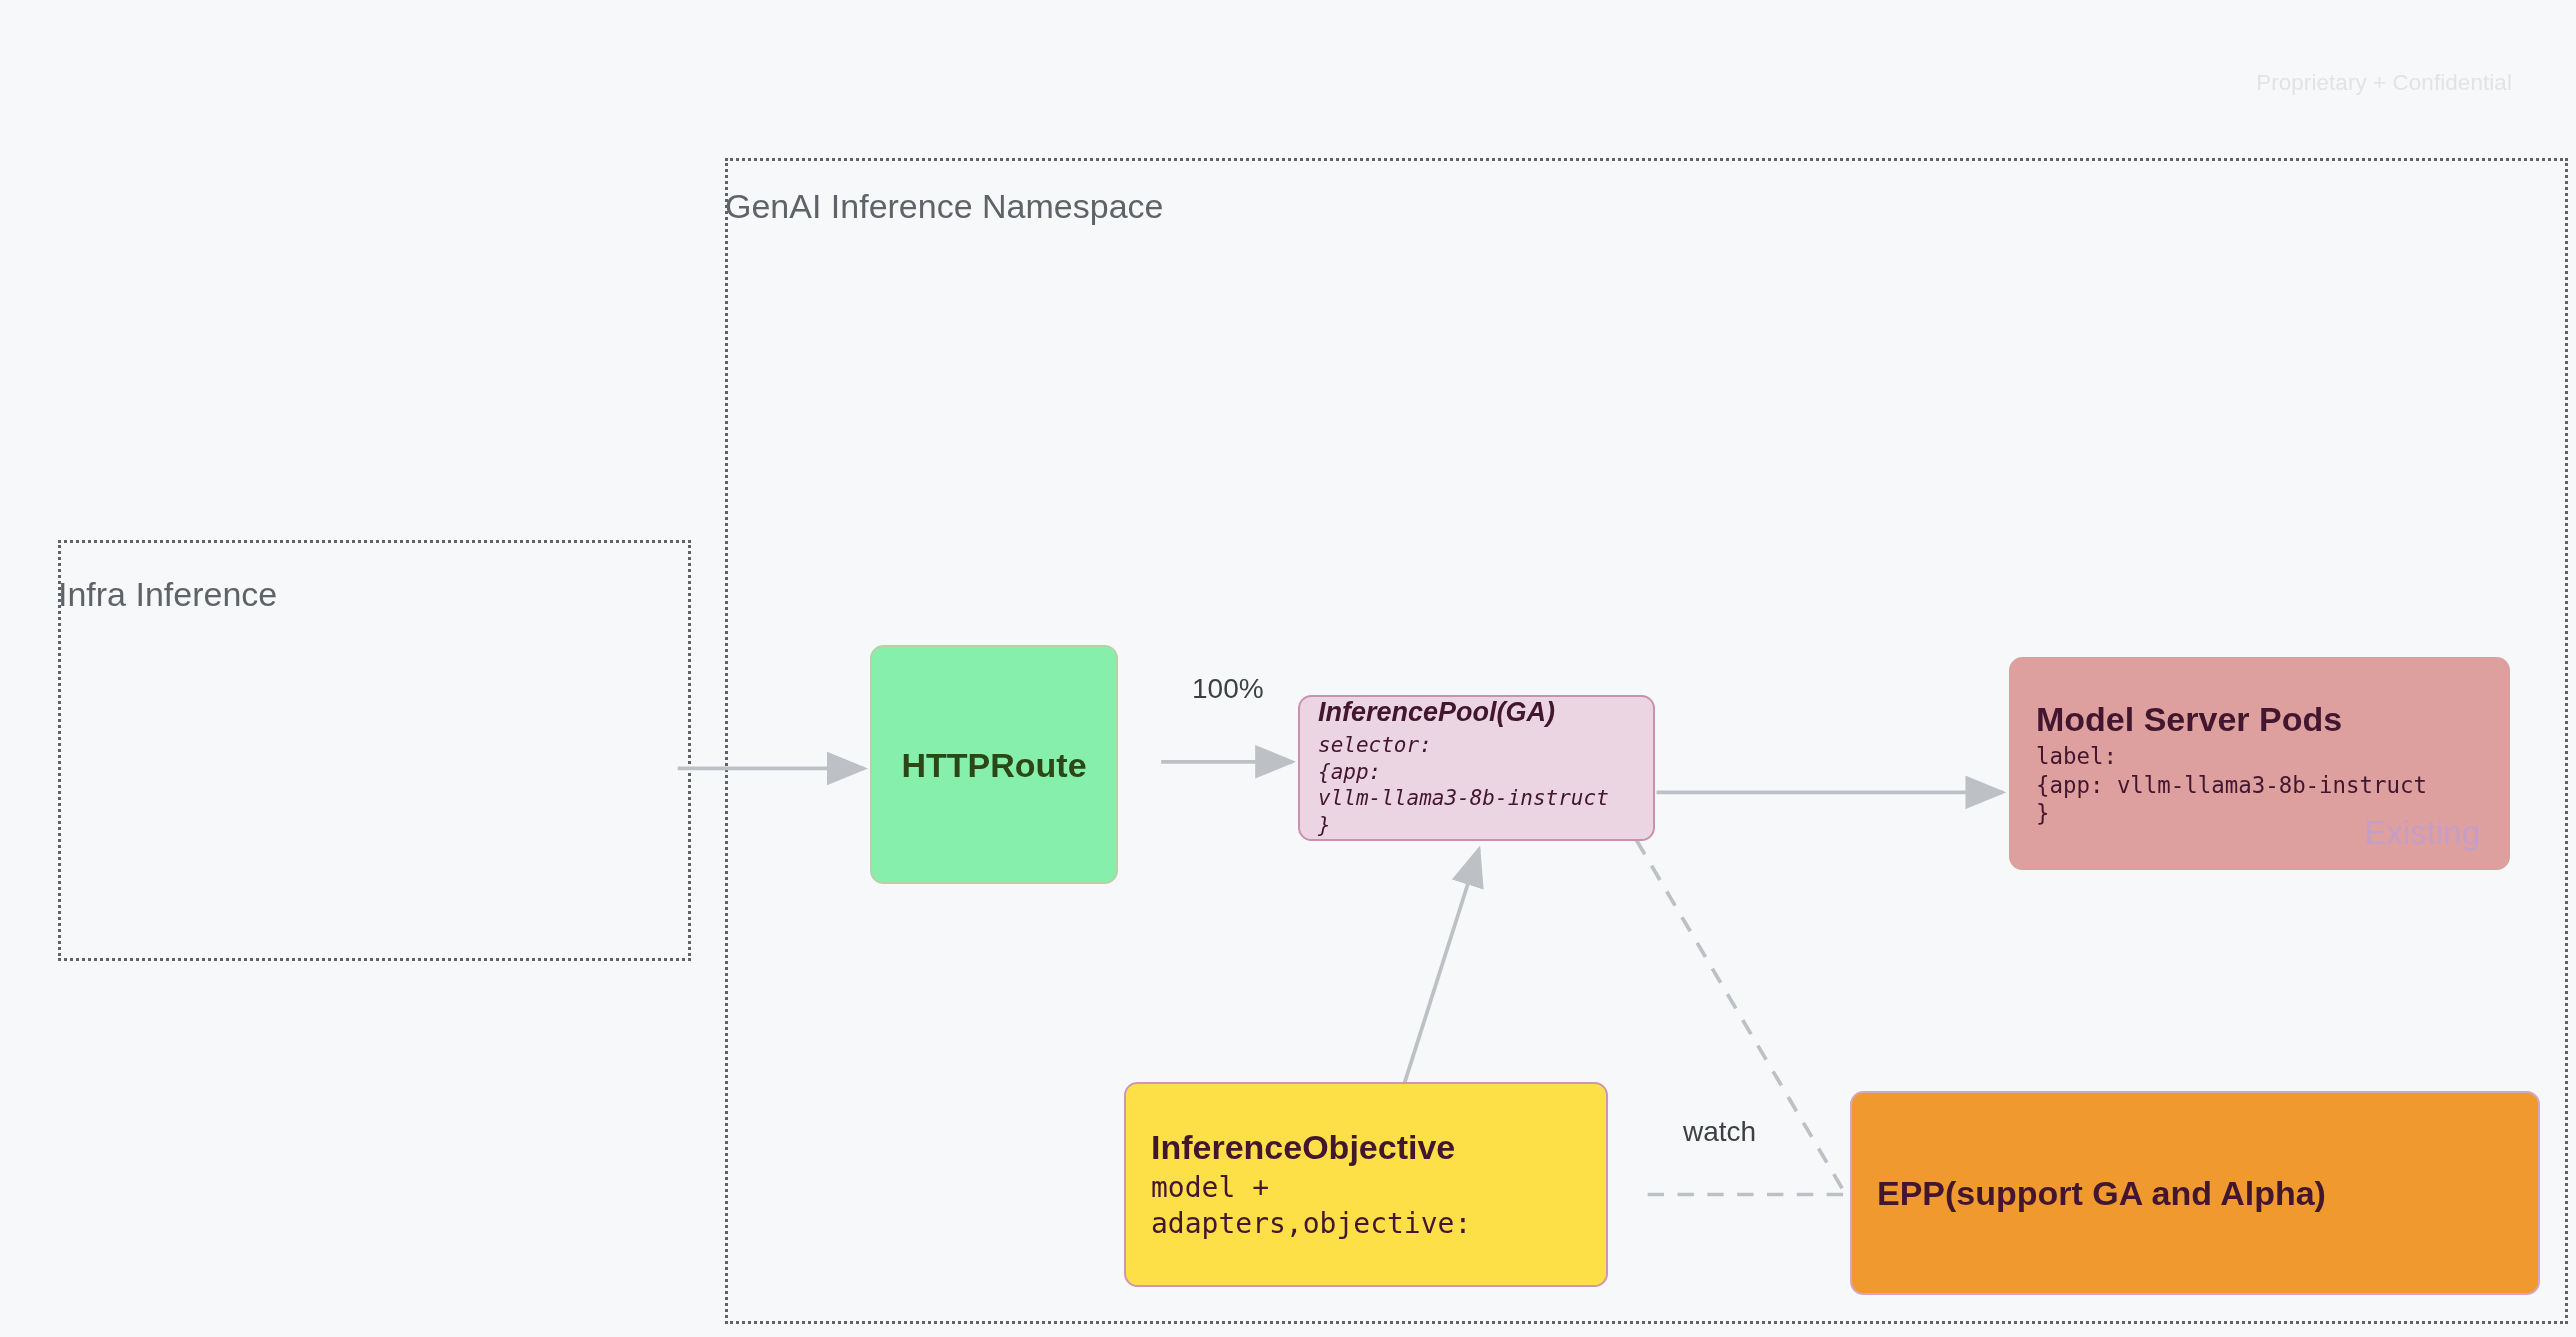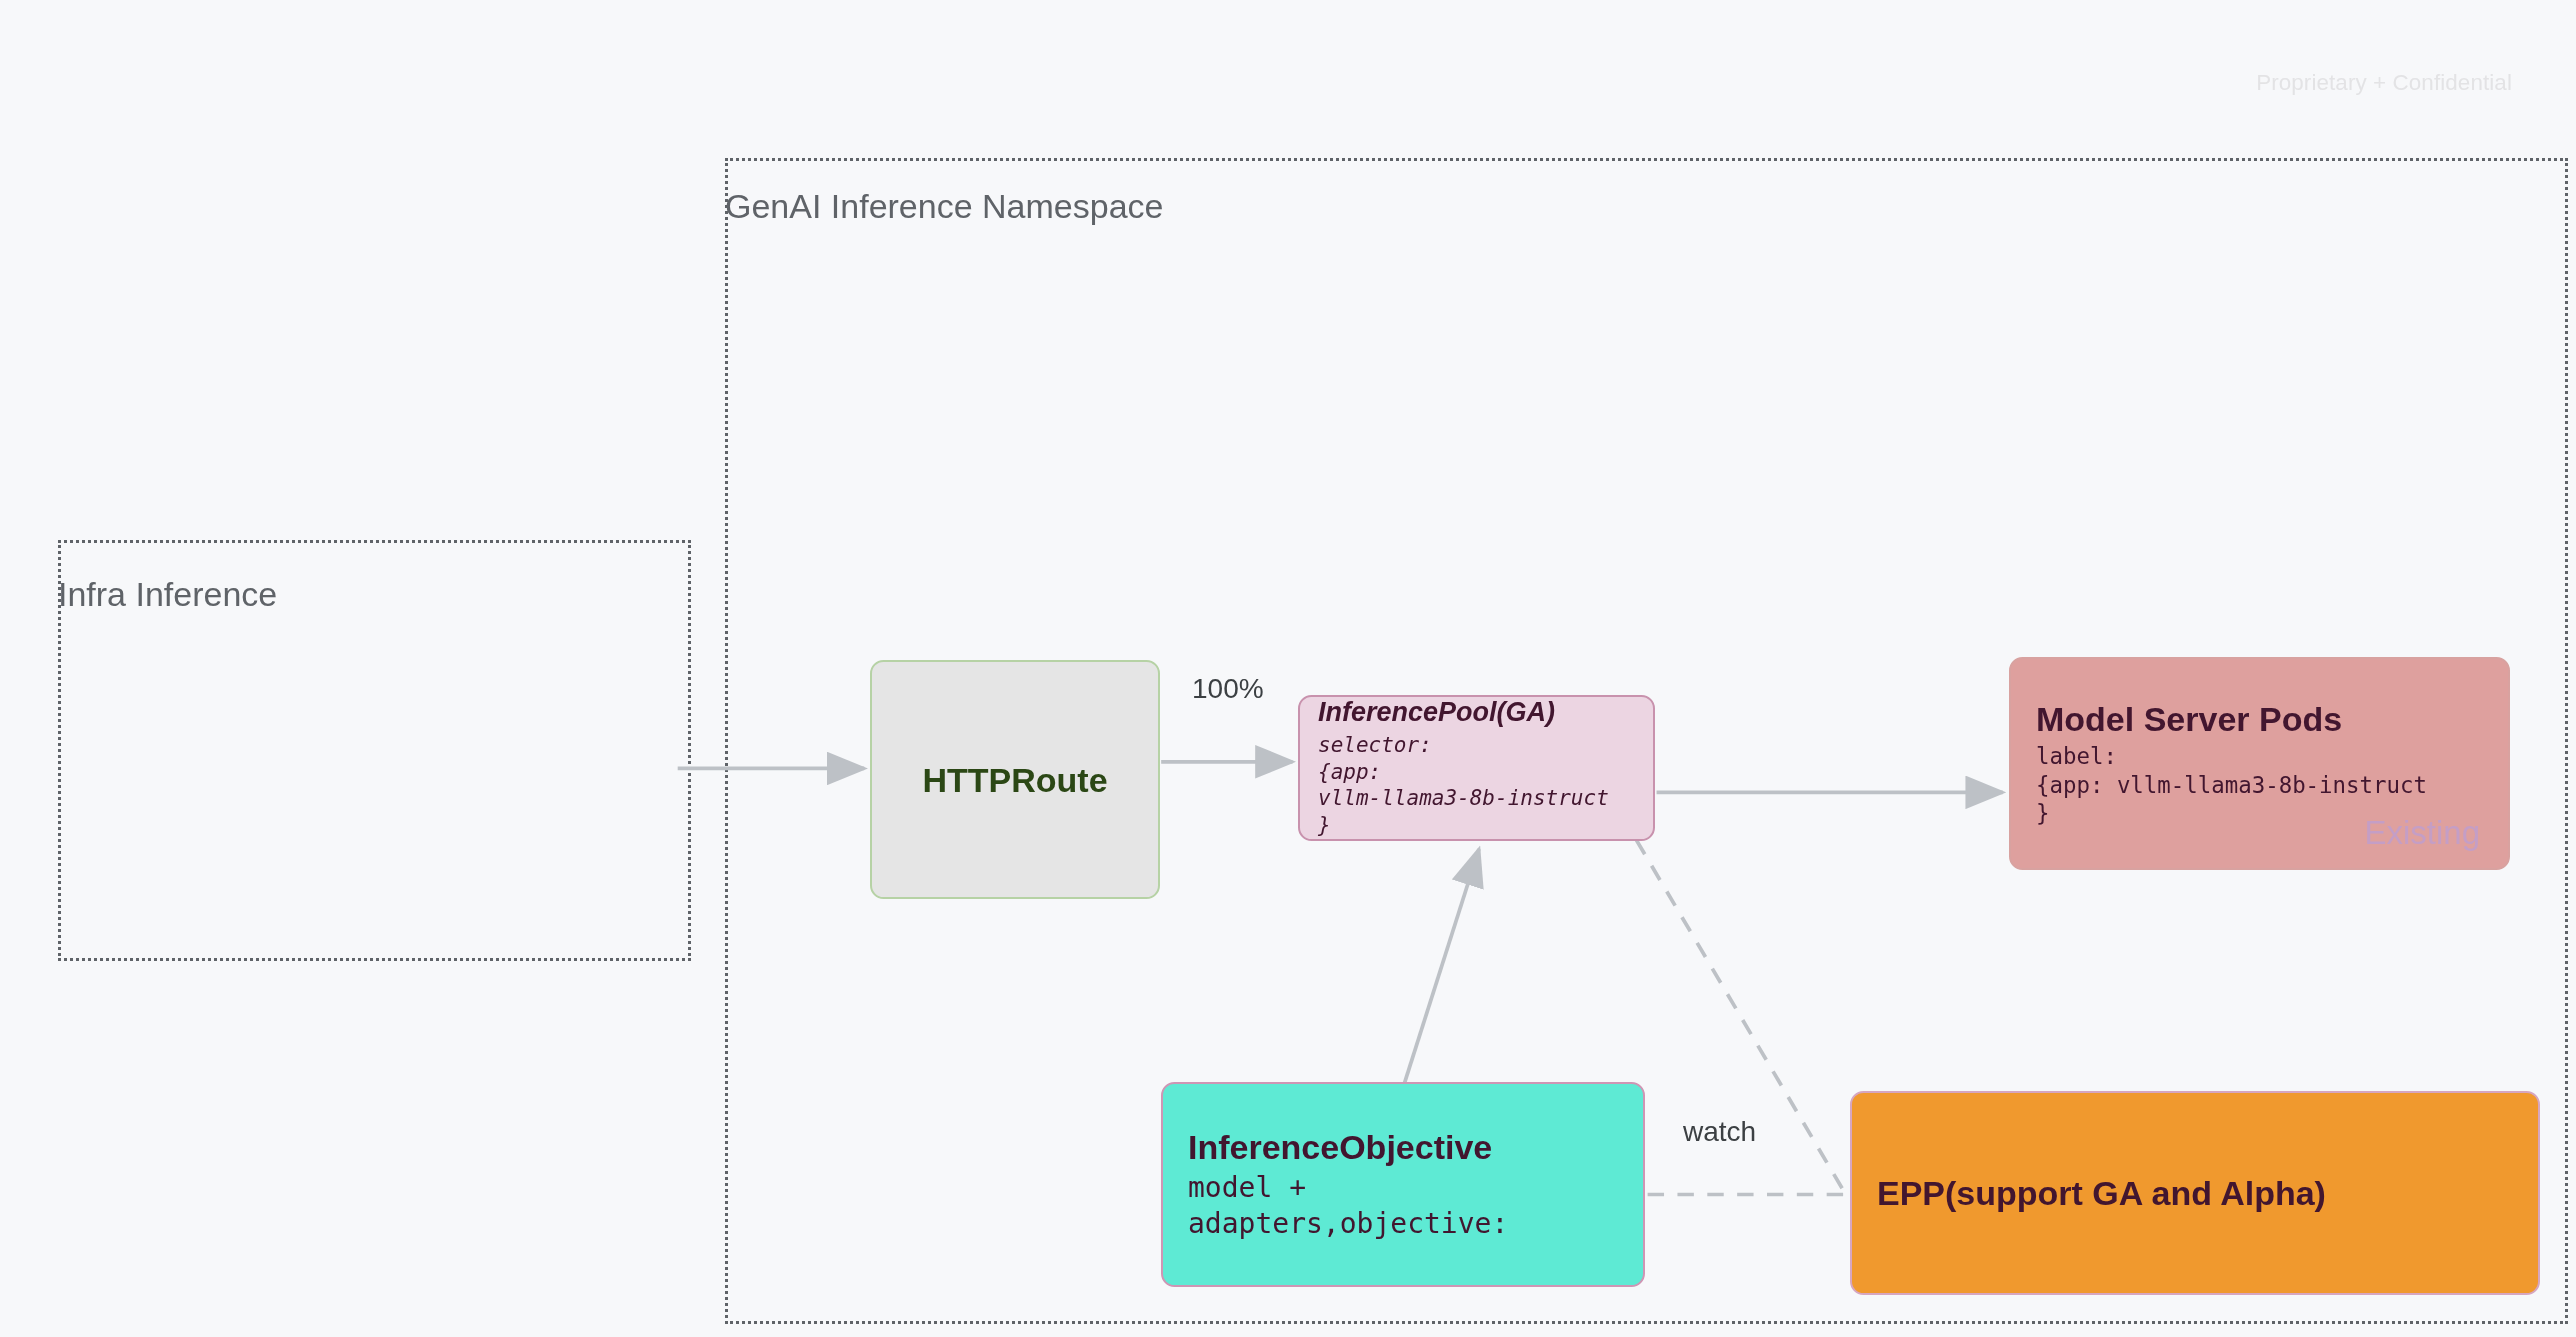--- a/index.html
+++ b/index.html
@@ -65,22 +65,22 @@
   
   #gateway {
     left: 124px; top: 657px; width: 552px; height: 213px;
     background: #c7d7f6;
     border: 2.2px solid #aabff0;
   }
   #gateway .node-title { color: #18429c; font-size: 34px; }
 
   
   #httproute {
-    left: 870px; top: 660px; width: 290px; height: 239px;
-    background: #e5e5e5;
+    left: 870px; top: 645px; width: 248px; height: 239px;
+    background: #86efac;
     border: 2.2px solid #b6d2a5;
   }
   #httproute .node-title { color: #2b4715; font-size: 34px; text-align: center; }
 
   
   #inferencepool {
     left: 1298px; top: 695px; width: 357px; height: 146px;
     background: #ecd5e2;
     border: 2.2px solid #c892ad;
   }
@@ -100,22 +100,22 @@
     position: absolute;
     right: 28px;
     bottom: 16.4px;
     font-size: 33px;
     color: #c49ec6;
     white-space: nowrap;
   }
 
   
   #inferenceobjective {
-    left: 1161px; top: 1082px; width: 484px; height: 205px;
-    background: #5eead4;
+    left: 1124px; top: 1082px; width: 484px; height: 205px;
+    background: #fde047;
     border: 2.2px solid #ce96b4;
   }
   #inferenceobjective .node-title { color: #42162f; font-size: 34px; }
   #inferenceobjective .node-sub { color: #42162f; font-size: 28px; margin-top: 4.5px; }
 
   
   #epp {
     left: 1850px; top: 1091px; width: 690px; height: 204px;
     background: #f0992e;
     border: 2.2px solid #d6a6c0;

